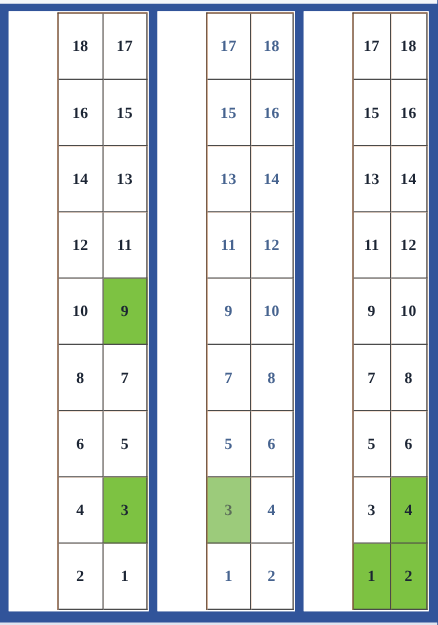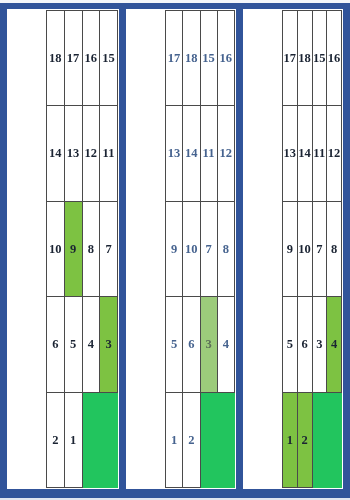--- a/index.html
+++ b/index.html
@@ -28,27 +28,27 @@
   }
   .panel-frame{
     background:#ffffff;
     border:1px solid #ffffff;
     box-sizing:border-box;
     display:flex;
     flex:1;
   }
   .grid{
     display:grid;
-    grid-template-columns:1fr 1fr 1fr 1fr;
+    grid-template-columns:1fr 1fr;
     grid-auto-rows:1fr;
     flex:1;
     box-sizing:border-box;
     border-top:1.6px solid #4a4a4a;
     border-left:1.6px solid #4a4a4a;
-    background:#22c55e;
+    background:#f97316;
     margin-left:38px;
   }
   .cell{
     box-sizing:border-box;
     border-right:1.6px solid #4a4a4a;
     border-bottom:1.6px solid #4a4a4a;
     display:flex;
     align-items:center;
     justify-content:center;
     background:#ffffff;

